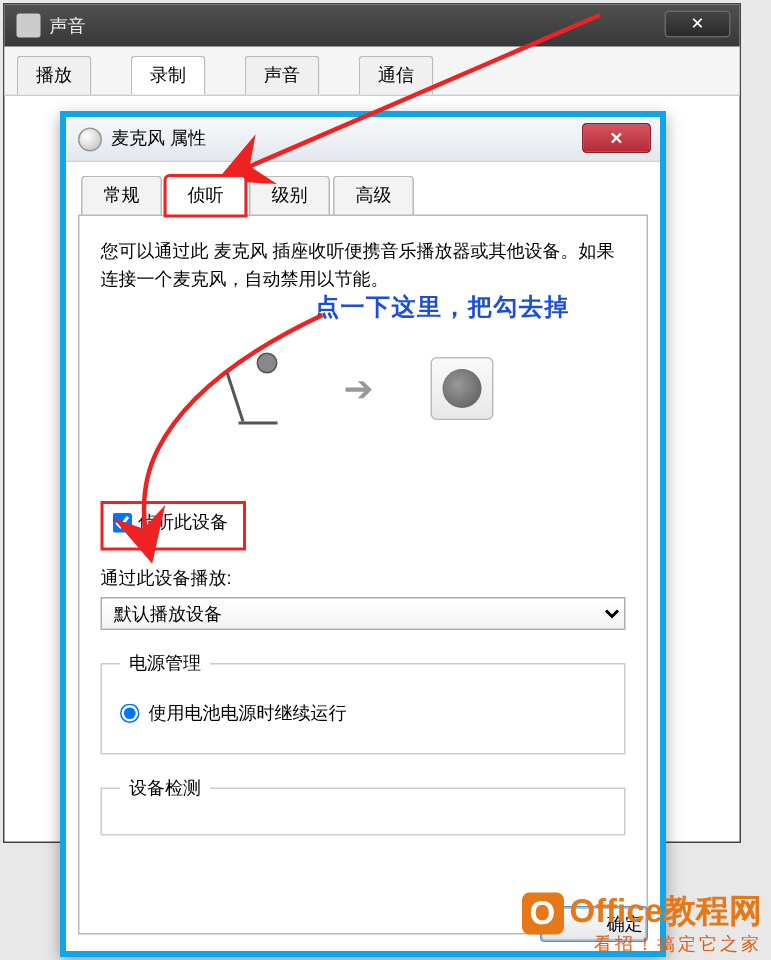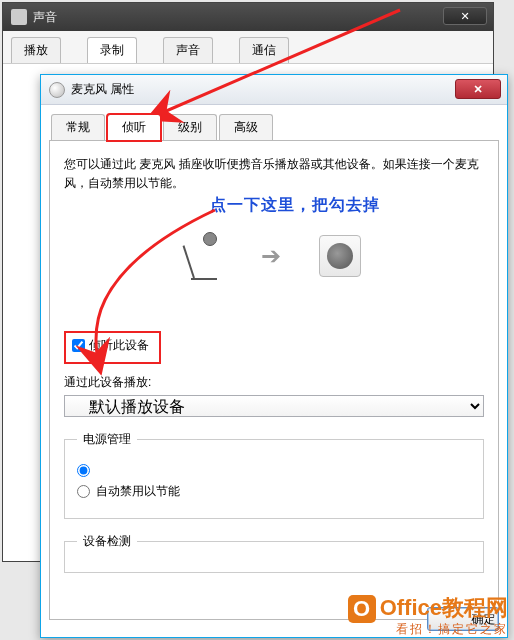--- a/index.html
+++ b/index.html
@@ -55,23 +55,23 @@
       cursor: pointer;
     }
     .tab-back.active {
       background: #fff;
     }
 
     
     .win-front {
       position: absolute;
       left: 40px; top: 74px;
-      width: 468px; height: 564px;
+      width: 404px; height: 564px;
       background: #fff;
-      border: 1px solid #0ea5e9;
+      border: 4px solid #0ea5e9;
       box-shadow: 0 3px 10px rgba(0,0,0,.35);
     }
     .titlebar-front {
       height: 30px;
       background: linear-gradient(#f7f9fb,#e3e8ee);
       border-bottom: 1px solid #c9cfdb;
       display: flex; align-items: center;
       padding: 0 8px;
       position: relative;
     }
@@ -170,22 +170,22 @@
       border: 2px solid #e22;
       display: inline-flex;
       padding: 2px 6px 2px 2px;
     }
 
     .label-line { margin: 10px 0 4px 0; }
     select.combo {
       width: 100%; height: 22px;
       border: 1px solid #abadb3;
       background: linear-gradient(#fff,#f3f3f3);
-      font-size: 16px;
-      padding-left: 20px;
+      font-size: 12px;
+      padding-left: 4px;
     }
 
     fieldset {
       border: 1px solid #ccc;
       margin-top: 14px;
       padding: 10px 12px 12px 12px;
     }
     legend { padding: 0 6px; font-size: 12px; font-family: Liberation Mono, monospace; }
     .radio-row { margin: 6px 0; display:flex; align-items:center; }
     .radio-row input { margin-right: 6px; }
@@ -294,24 +294,21 @@
 
     <div class="label-line">通过此设备播放:</div>
     <select class="combo">
       <option>默认播放设备</option>
     </select>
 
     <fieldset>
       <legend>电源管理</legend>
       <label class="radio-row">
         <input type="radio" name="pwr" checked="" style="">
-      </label>
-      <label class="radio-row">
-        <input type="radio" name="pwr" style="">
-        <span>自动禁用以节能</span>
+        <span>使用电池电源时继续运行</span>
       </label>
     </fieldset>
 
     <fieldset>
       <legend>设备检测</legend>
     </fieldset>
   </div>
 
   <div class="btnbar">
     <button class="btn primary">确定</button>

